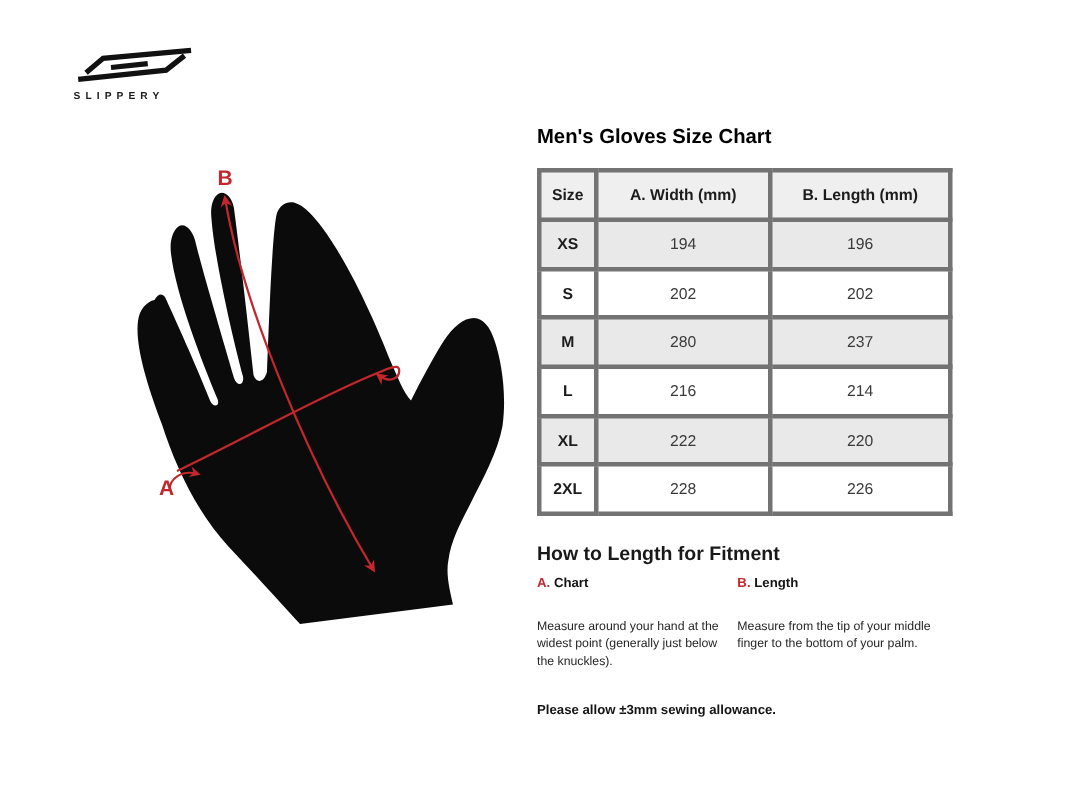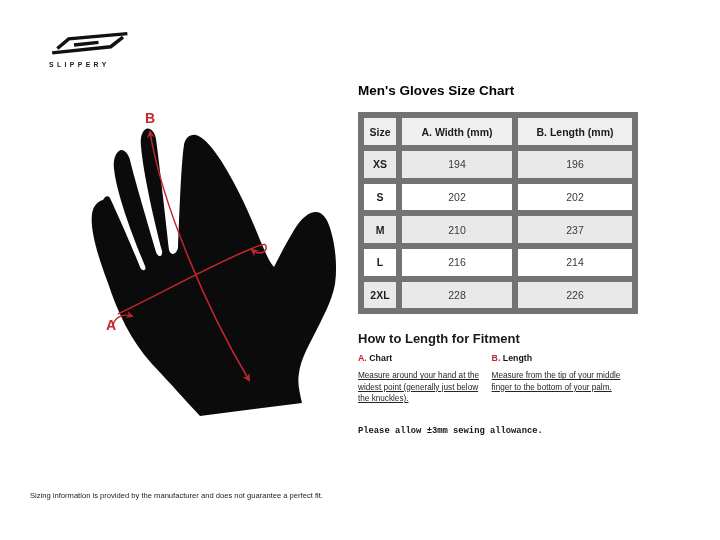--- a/index.html
+++ b/index.html
@@ -30,45 +30,45 @@
     font-size: 13.5px; font-weight: bold; color: #000000;
     line-height: 14px; margin-bottom: 14px;
   }
   table.size-table {
     width: 274px; border-collapse: collapse;
     border: 1px solid #999999;
     font-size: 10.5px; color: #1c1c1c;
     table-layout: fixed;
   }
   table.size-table th, table.size-table td {
-    border: 6px solid #737373; text-align: center; vertical-align: middle;
+    border: 3px solid #737373; text-align: center; vertical-align: middle;
     padding: 0;
   }
   table.size-table thead tr { height: 33px; background: #efefef; }
   table.size-table th { font-weight: bold; }
   table.size-table tbody tr { height: 32.7px; }
   table.size-table tbody tr:nth-child(odd) { background: #e9e9e9; }
   table.size-table tbody tr:nth-child(even) { background: #ffffff; }
   table.size-table td.size-cell { font-weight: bold; color: #1c1c1c; }
   table.size-table td.num-cell { color: #3a3a3a; }
 
   .measure-title {
     margin-top: 17px; font-size: 13px; font-weight: bold;
     color: #191919; line-height: 15px;
   }
   .measure-cols { display: flex; margin-top: 7px; }
   .m-item-a { width: 132px; margin-right: 10px; }
   .m-item-b { width: 150px; }
   .m-head { font-size: 8.8px; font-weight: bold; color: #141414; line-height: 11px; }
   .m-key { color: #c1272d; }
   .m-text {
-    margin-top: 6px; font-size: 8.2px; line-height: 1.38; color: #252525; text-decoration: underline;
+    margin-top: 18px; font-size: 8.2px; line-height: 1.38; color: #252525;
   }
   .sewing-note {
-    margin-top: 22px; font-size: 8.8px; font-weight: bold; color: #141414; font-family: Liberation Mono, monospace;
+    margin-top: 22px; font-size: 8.8px; font-weight: bold; color: #141414;
   }
 
   
   .footer {
     position: absolute; left: 30px; top: 490px;
     font-size: 7.6px; line-height: 1.48; color: #1c1c1c;
   }
 </style>
 </head>
 <body>
@@ -158,27 +158,32 @@
           <td class="num-cell">194</td>
           <td class="num-cell">196</td>
         </tr>
         <tr>
           <td class="size-cell">S</td>
           <td class="num-cell">202</td>
           <td class="num-cell">202</td>
         </tr>
         <tr>
           <td class="size-cell">M</td>
-          <td class="num-cell">210</td>
+          <td class="num-cell">280</td>
           <td class="num-cell">237</td>
         </tr>
         <tr>
           <td class="size-cell">L</td>
           <td class="num-cell">216</td>
           <td class="num-cell">214</td>
+        </tr>
+        <tr>
+          <td class="size-cell">XL</td>
+          <td class="num-cell">222</td>
+          <td class="num-cell">220</td>
         </tr>
         <tr>
           <td class="size-cell">2XL</td>
           <td class="num-cell">228</td>
           <td class="num-cell">226</td>
         </tr>
       </tbody>
     </table>
 
     <div class="measure-title">How to Length for Fitment</div>
@@ -197,16 +202,15 @@
           <span>Length</span>
         </div>
         <p class="m-text">Measure from the tip of your middle finger to the bottom of your palm.</p>
       </div>
     </div>
 
     <div class="sewing-note">Please allow ±3mm sewing allowance.</div>
   </div>
 
   <div class="footer">
-    <div>Sizing information is provided by the manufacturer and does not guarantee a perfect fit.</div>
   </div>
 
 </div>
 
 </body></html>

